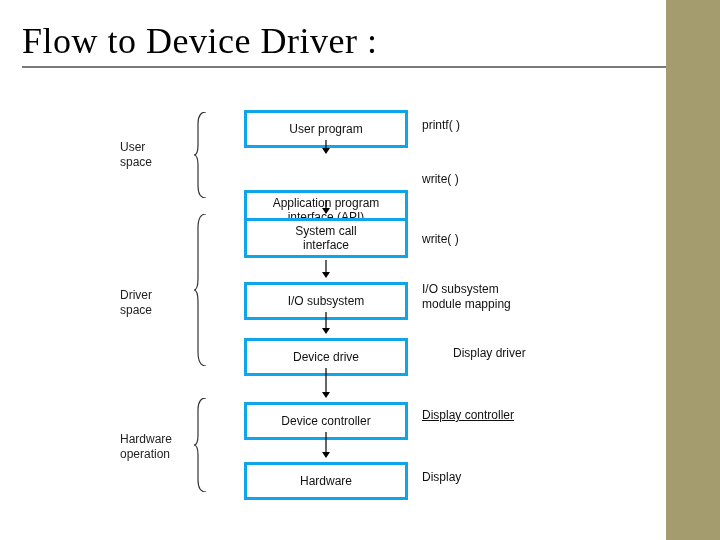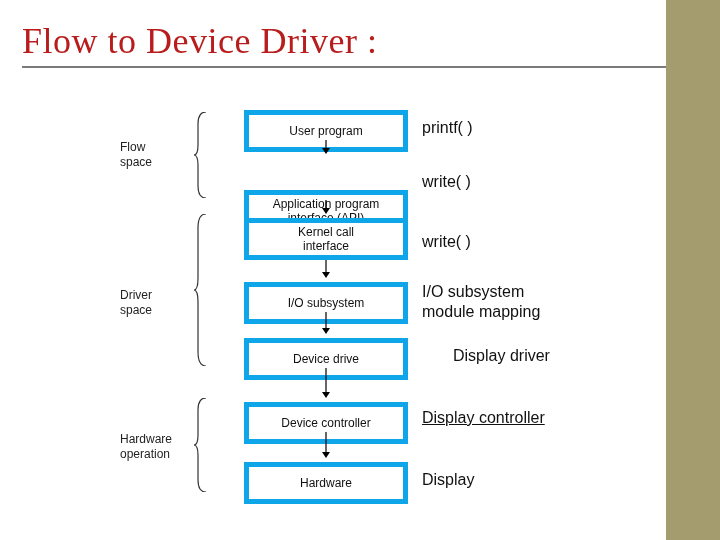--- a/index.html
+++ b/index.html
@@ -13,21 +13,21 @@
   }
   .title-area {
     position: absolute;
     top: 20px;
     left: 22px;
     right: 22px;
   }
   .page-title {
     font-size: 36px;
     font-weight: 400;
-    color: #b91c1c;
+    color: #000000;
     letter-spacing: 0.5px;
   }
   .underline {
     height: 2px;
     background: #7a7a7a;
     margin-top: 4px;
     width: 100%;
   }
   .sidebar-stripe {
     position: absolute;
@@ -54,38 +54,38 @@
   }
   .brace {
     position: absolute;
     width: 14px;
   }
   .brace svg { display: block; width: 100%; height: 100%; }
   .box {
     position: absolute;
     left: 124px;
     width: 164px;
-    border: 5px solid #0ea5e9;
+    border: 3px solid #0ea5e9;
     background: #fff;
     font-family: Arial, sans-serif;
     font-size: 12px;
     color: #111;
     display: flex;
     align-items: center;
     justify-content: center;
     text-align: center;
     padding: 16px 6px;
     line-height: 1.2;
   }
   .annot {
     position: absolute;
     left: 302px;
     width: 170px;
     font-family: Arial, sans-serif;
-    font-size: 16px;
+    font-size: 12px;
     color: #111;
     line-height: 1.25;
   }
   .arrow {
     position: absolute;
     left: calc(124px + 82px - 4px);
     width: 8px;
     height: 14px;
   }
   .arrow svg { display: block; width: 100%; height: 100%; }
@@ -95,21 +95,21 @@
 
 <div class="title-area">
   <div class="page-title">Flow to Device Driver :</div>
   <div class="underline"></div>
 </div>
 
 <div class="sidebar-stripe"></div>
 
 <div class="diagram">
 
-  <div class="group-label" style="top:30px; left:0; white-space:pre;">Flow
+  <div class="group-label" style="top:30px; left:0; white-space:pre;">User
 space</div>
   <div class="group-label" style="top:178px; left:0; white-space:pre;">Driver
 space</div>
   <div class="group-label" style="top:322px; left:0; white-space:pre;">Hardware
 operation</div>
 
   <div class="brace" style="top:2px; height:86px; left:74px;">
     <svg viewBox="0 0 14 86" preserveAspectRatio="none">
         <path d="M12 0 Q4 0 4 12 L4 33 Q4 43 0 43 Q4 43 4 53 L4 74 Q4 86 12 86" stroke="#333" fill="none" stroke-width="1.2"></path>
       </svg>
@@ -121,21 +121,21 @@
   </div>
   <div class="brace" style="top:288px; height:94px; left:74px;">
     <svg viewBox="0 0 14 94" preserveAspectRatio="none">
         <path d="M12 0 Q4 0 4 12 L4 37 Q4 47 0 47 Q4 47 4 57 L4 82 Q4 94 12 94" stroke="#333" fill="none" stroke-width="1.2"></path>
       </svg>
   </div>
 
   <div class="box" style="top:0; height:28px;">User program</div>
   <div class="box" style="top:48px; height:40px; white-space:pre-line;margin-top:32px;">Application program
 interface (API)</div>
-  <div class="box" style="top:108px; height:40px; white-space:pre-line;">Kernel call
+  <div class="box" style="top:108px; height:40px; white-space:pre-line;">System call
 interface</div>
   <div class="box" style="top:172px; height:28px;">I/O subsystem</div>
   <div class="box" style="top:292px; height:28px;">Device controller</div>
   <div class="box" style="top:228px; height:28px;">Device drive</div>
   <div class="box" style="top:352px; height:28px;">Hardware</div>
 
   <div class="arrow" style="top:30px;">
       <svg viewBox="0 0 8 14">
         <line x1="4" y1="0" x2="4" y2="9" stroke="#000" stroke-width="1.2"></line>
         <polygon points="0,8 8,8 4,14" fill="#000"></polygon>

